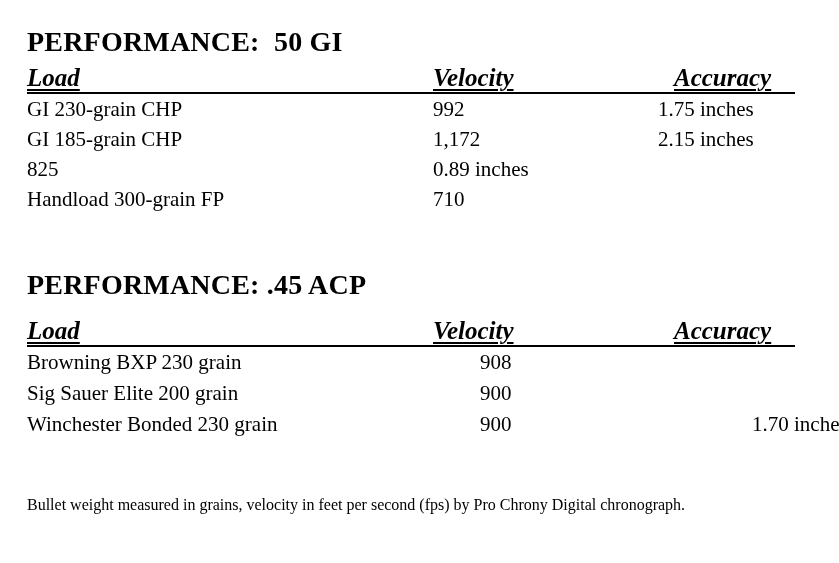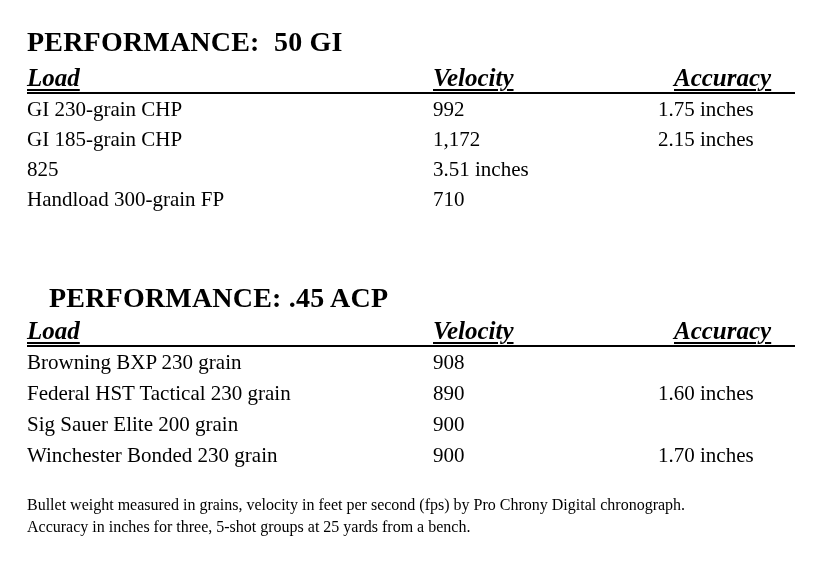--- a/index.html
+++ b/index.html
@@ -14,21 +14,21 @@
   .doc { position: absolute; left: 27px; top: 0; width: 768px; }
 
   .section-title {
     font-weight: bold;
     font-size: 28px;
     line-height: 30px;
     white-space: pre; 
     letter-spacing: 0.2px;
   }
   .title-1 { position: absolute; top: 27px; }
-  .title-2 { position: absolute; top: 283px; margin-left: 22px; }
+  .title-2 { position: absolute; top: 270px; }
 
   .perf-table { position: absolute; width: 768px; }
   .table-1 { top: 64px; }
   .table-2 { top: 317px; }
 
   .hdr-row {
     display: grid;
     grid-template-columns: 406px 225px 1fr;
     height: 30px;
     border-bottom: 2px solid #000000;
@@ -46,21 +46,21 @@
     text-underline-offset: 3px;
   }
   .hdr-accuracy { padding-left: 16px; }
 
   .body-row {
     display: grid;
     grid-template-columns: 406px 225px 1fr;
     font-size: 21px;
   }
   .table-1 .body-row { line-height: 30px; height: 30px; }
-  .table-2 .body-row { line-height: 31px; height: 31px; }
+  .table-2 .body-row { line-height: 31px; height: 31px; gap: 47px; }
   .body-row > div { white-space: nowrap; }
 
   .footnote {
     position: absolute;
     top: 494px;
     width: 775px;
     font-size: 16px;
     line-height: 22px;
   }
 </style>
@@ -82,54 +82,48 @@
       <div>992</div>
       <div>1.75 inches</div>
     </div>
     <div class="body-row">
       <div>GI 185-grain CHP</div>
       <div>1,172</div>
       <div>2.15 inches</div>
     </div>
     <div class="body-row">
       <div>825</div>
-      <div>3.51 inches</div>
+      <div>0.89 inches</div>
     </div>
     <div class="body-row">
       <div>Handload 300-grain FP</div>
       <div>710</div>
     </div>
   </div>
 
   <h1 class="section-title title-2">PERFORMANCE: .45 ACP</h1>
 
   <div class="perf-table table-2">
     <div class="hdr-row">
       <div class="hdr-cell"><span>Load</span></div>
       <div class="hdr-cell"><span>Velocity</span></div>
       <div class="hdr-cell hdr-accuracy"><span>Accuracy</span></div>
     </div>
     <div class="body-row">
       <div>Browning BXP 230 grain</div>
       <div>908</div>
     </div>
     <div class="body-row">
-      <div>Federal HST Tactical 230 grain</div>
-      <div>890</div>
-      <div>1.60 inches</div>
-    </div>
-    <div class="body-row">
       <div>Sig Sauer Elite 200 grain</div>
       <div>900</div>
     </div>
     <div class="body-row">
       <div>Winchester Bonded 230 grain</div>
       <div>900</div>
       <div>1.70 inches</div>
     </div>
   </div>
 
   <div class="footnote">
     <div>Bullet weight measured in grains, velocity in feet per second (fps) by Pro Chrony Digital chronograph.</div>
-    <div>Accuracy in inches for three, 5-shot groups at 25 yards from a bench.</div>
   </div>
 
 </div>
 
 </body></html>

